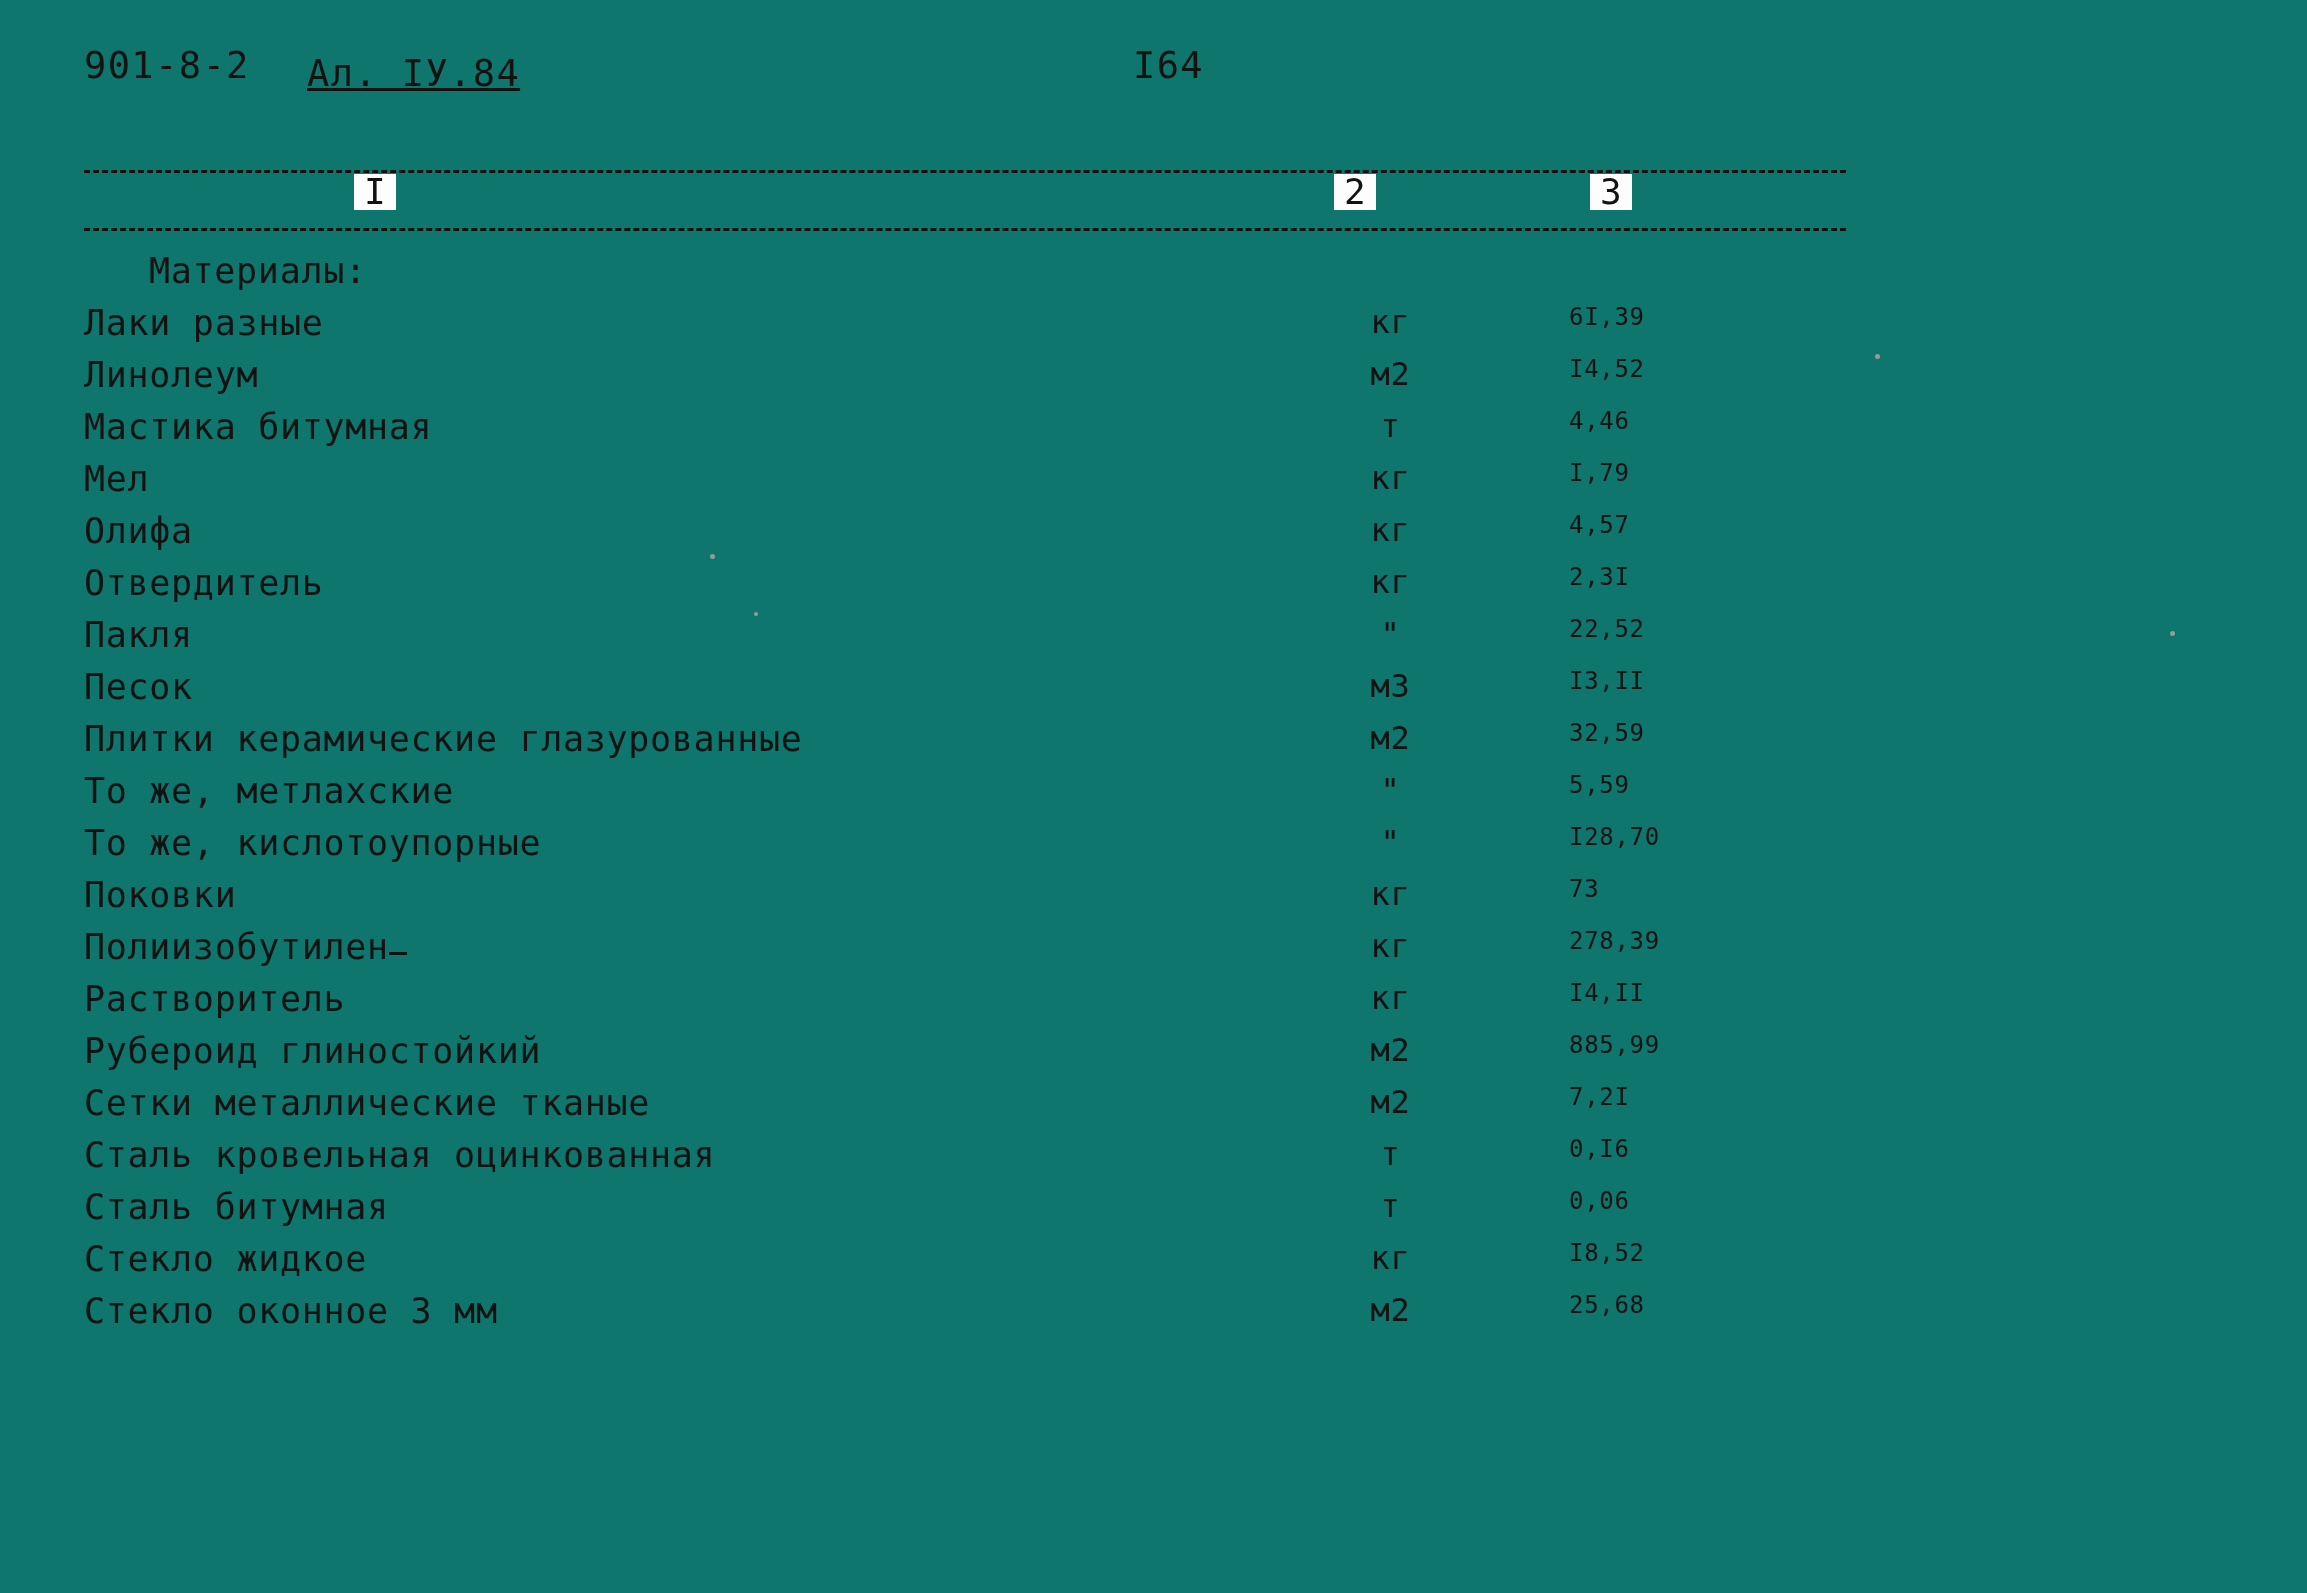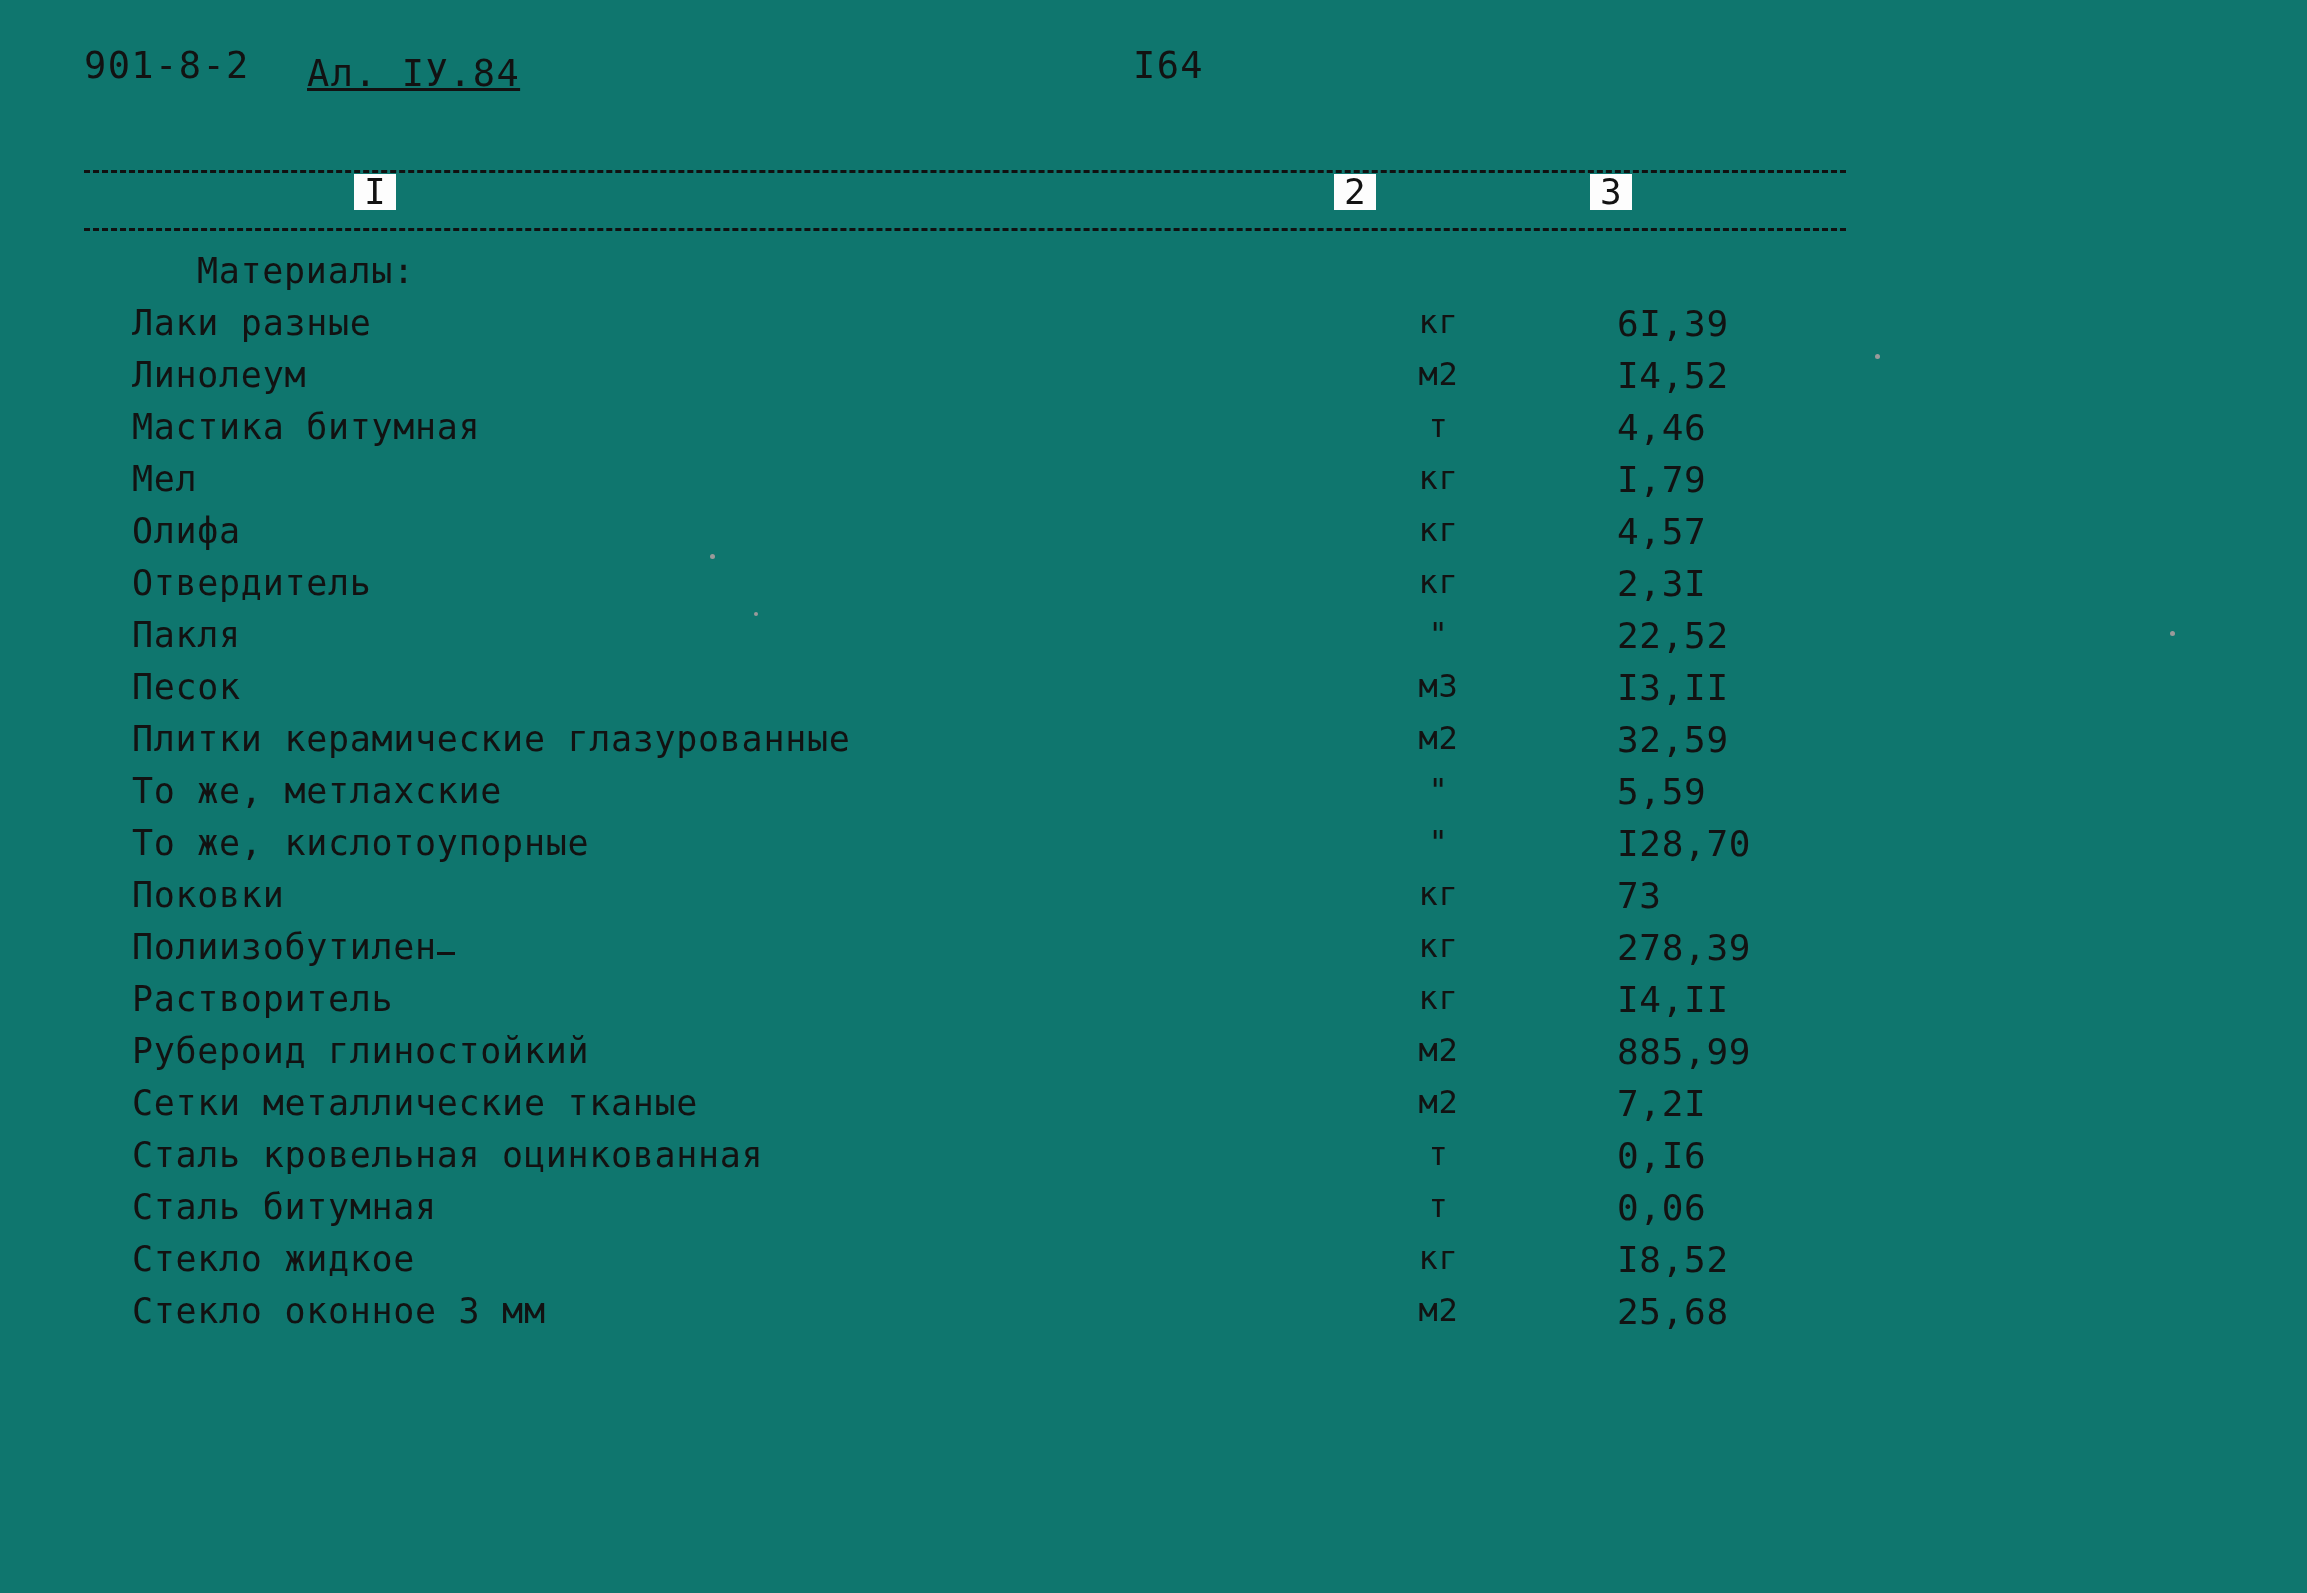--- a/index.html
+++ b/index.html
@@ -84,21 +84,20 @@
     line-height: 1;
   }
   .colnum-1 { left: 270px; }
   .colnum-2 { left: 1250px; }
   .colnum-3 { left: 1506px; }
 
   
   .rows {
     position: relative;
     margin-top: 20px;
-    margin-left: 48px;
   }
   .section-title {
     position: relative;
     height: 52px;
     font-size: 35px;
     padding-left: 65px;
     white-space: pre;
     letter-spacing: 0.7px;
   }
   .row {
@@ -121,21 +120,21 @@
     width: 213px;
     text-align: center;
     font-size: 32px;
     letter-spacing: 0.7px;
     white-space: pre;
   }
   .cell-value {
     position: absolute;
     left: 1485px;
     top: 0;
-    font-size: 36px;
+    font-size: 24px;
     letter-spacing: 0.7px;
     white-space: pre;
     text-align: right;
   }
   .underline-mark {
     display: inline-block;
     border-bottom: 3.6px solid #111;
     width: 18.5px;
     vertical-align: 4.3px;
   }

